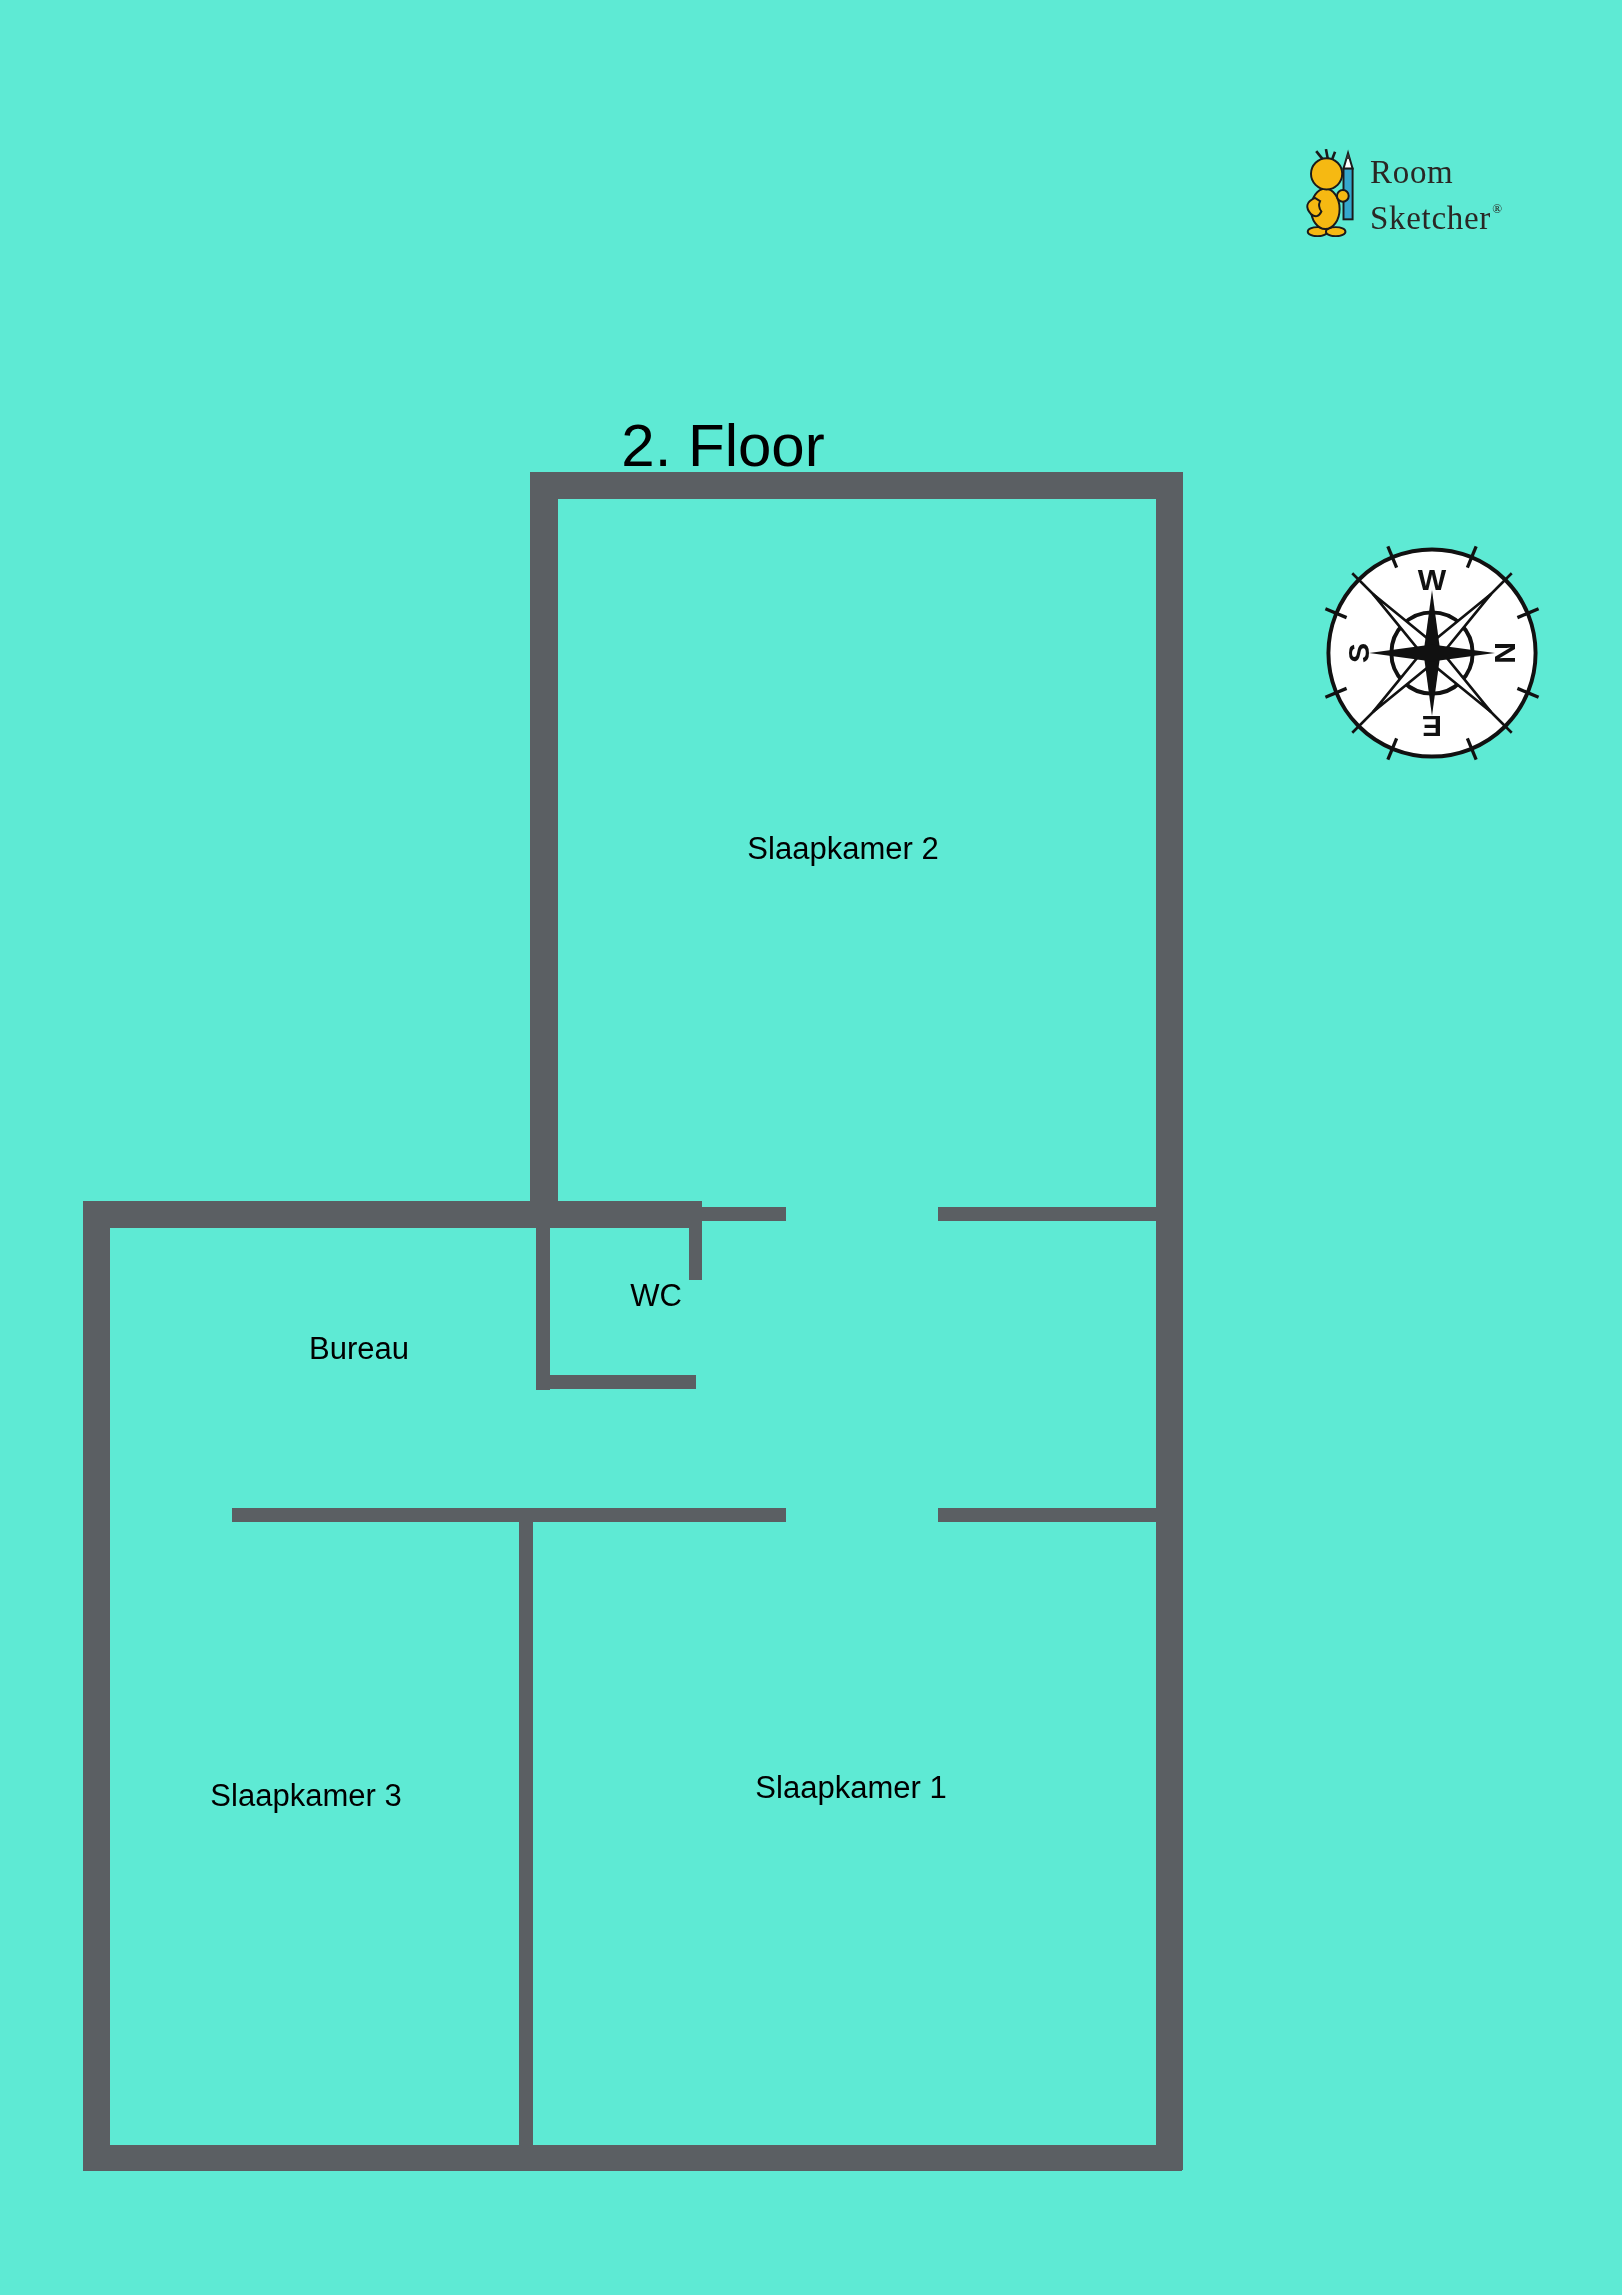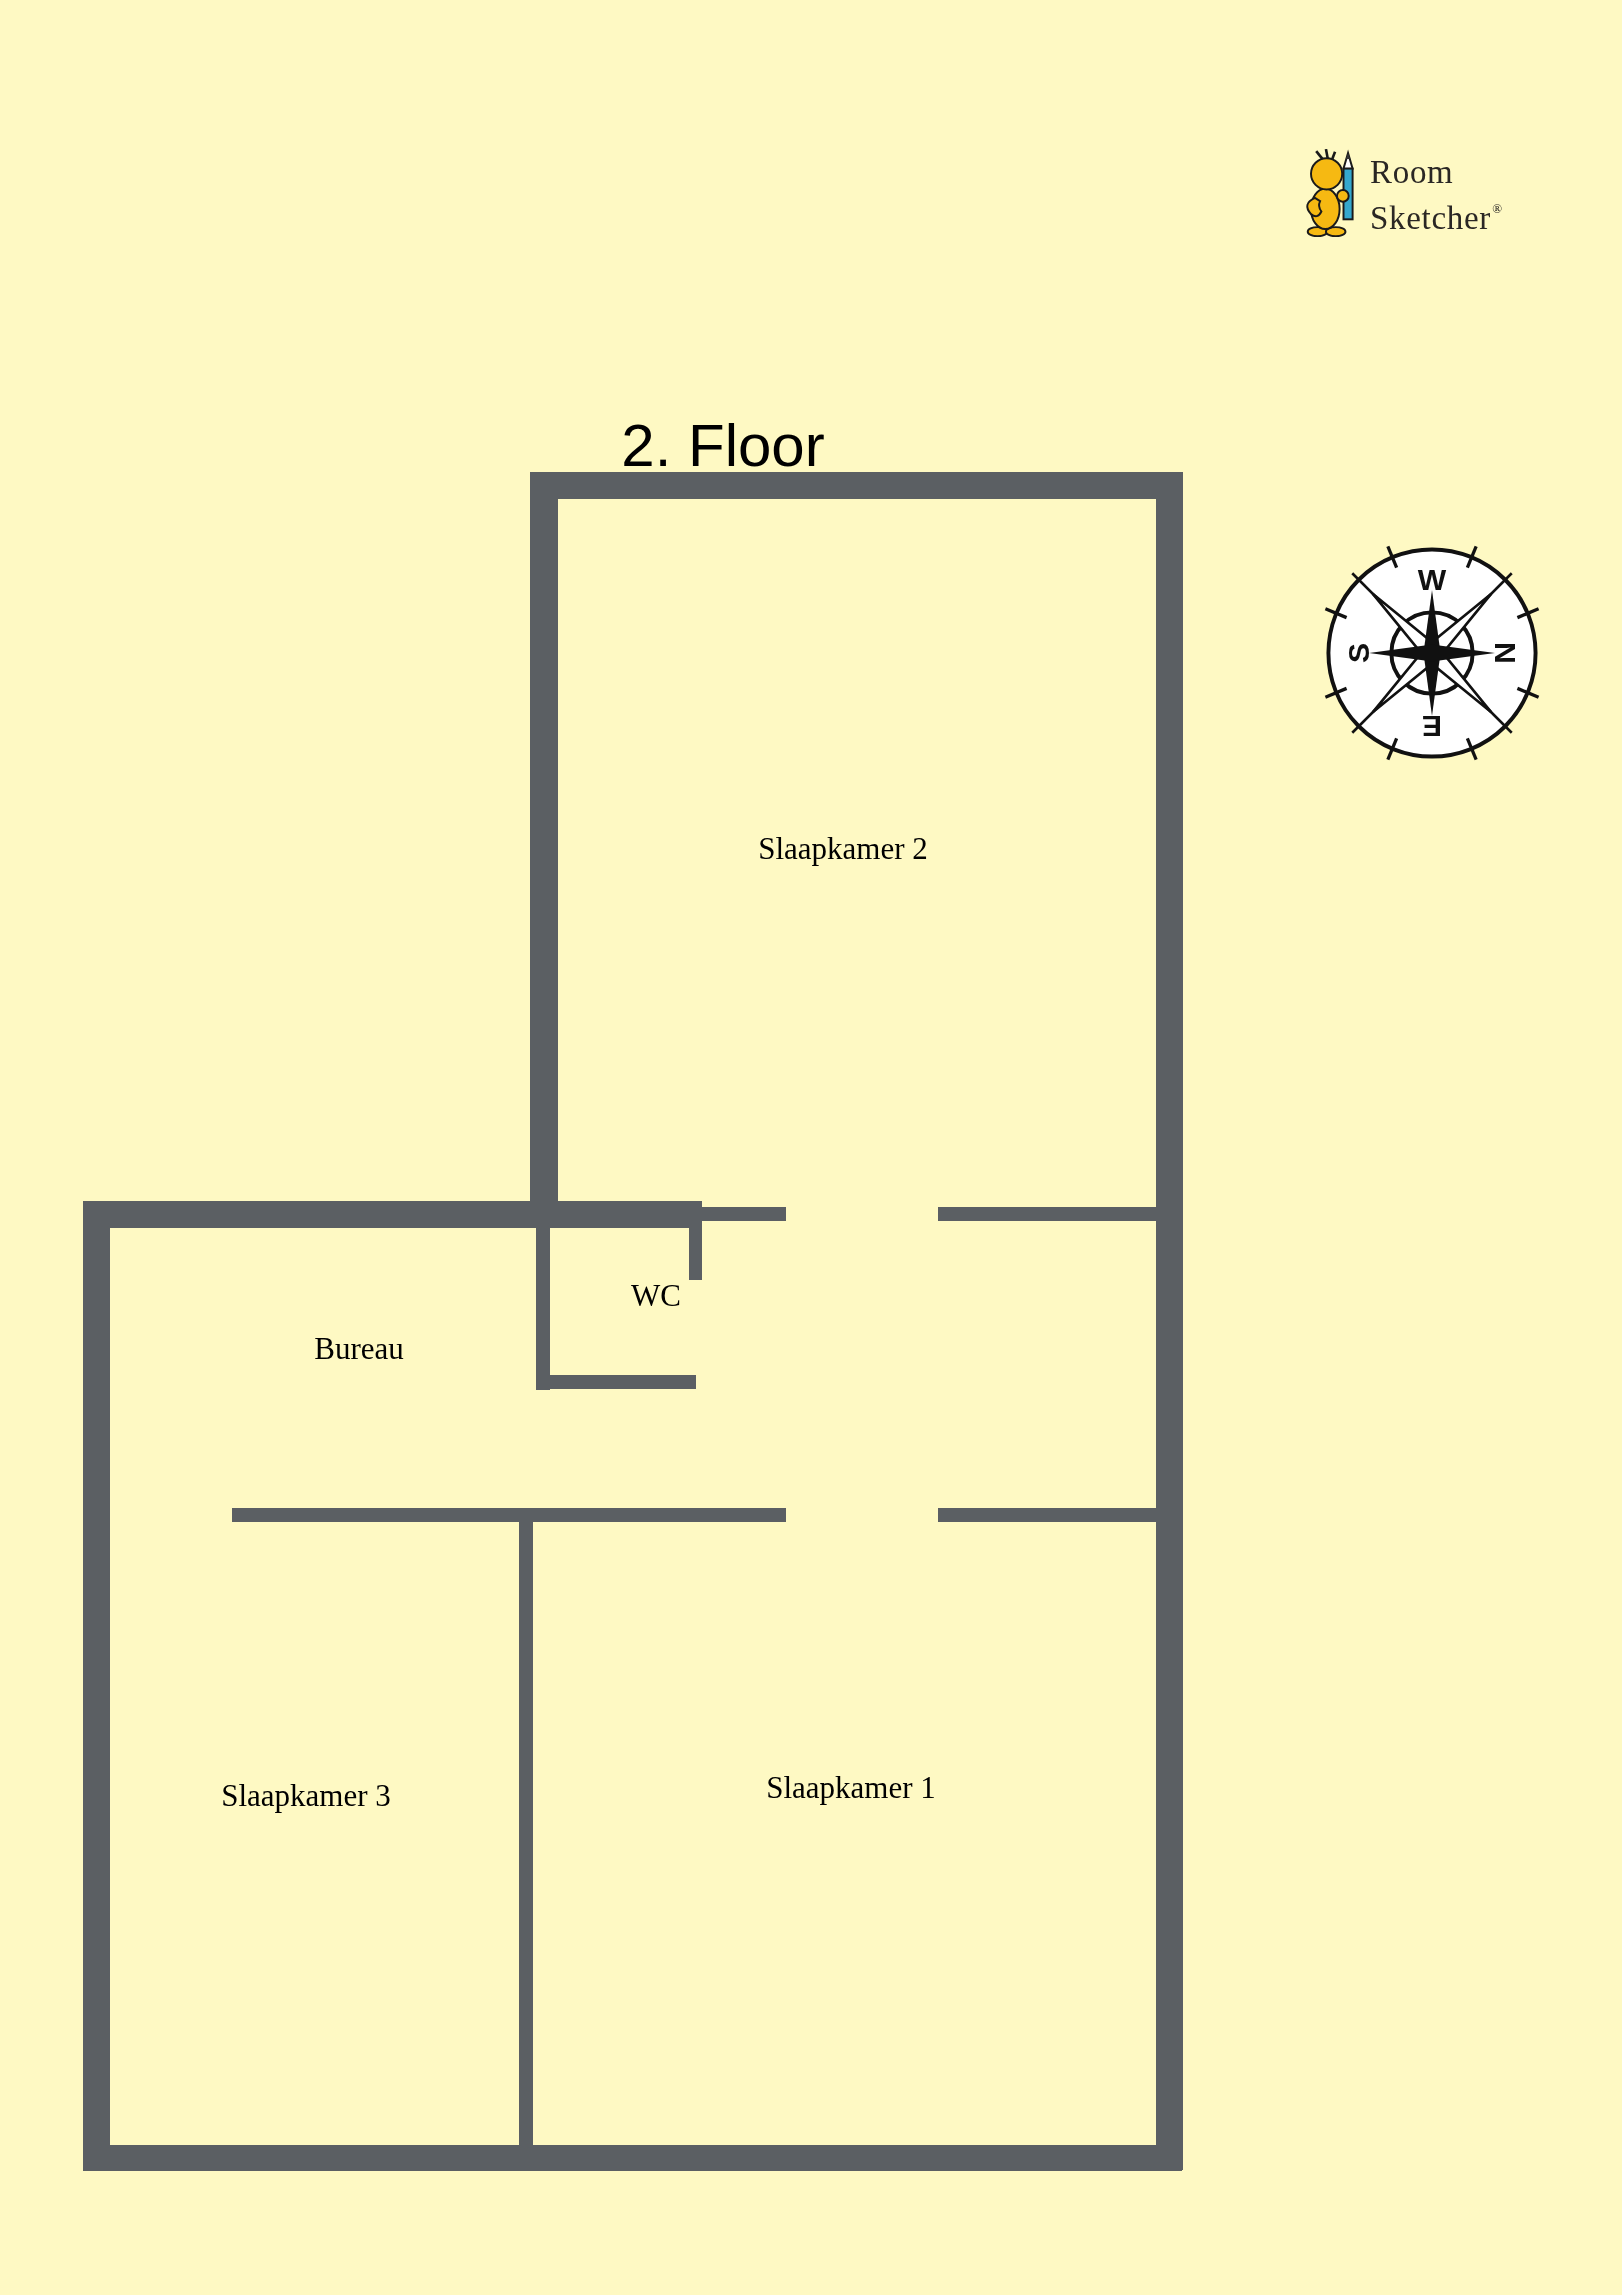--- a/index.html
+++ b/index.html
@@ -1,16 +1,16 @@
 <!DOCTYPE html>
 <html style="font-size:10.5px"><head>
 <meta charset="utf-8">
 <style>
   html,body{margin:0;padding:0;background:#ffffff;}
-  .page{position:relative;width:1623px;height:2295px;background:#fef9c3;overflow:hidden;
+  .page{position:relative;width:1623px;height:2295px;background:#5eead4;overflow:hidden;
         font-family:"Liberation Sans", sans-serif;}
   .abs{position:absolute;}
   .title{font-size:62px;color:#000;white-space:nowrap;transform:translateX(-50%);}
   .subtitle{font-size:60px;color:#000;white-space:nowrap;transform:translateX(-50%);}
   .wall{position:absolute;background:#5b5f63;}
   .room-label{position:absolute;transform:translate(-50%,-50%);font-size:31px;color:#000;
               white-space:nowrap;}
   .logo-text{font-family:"Liberation Serif", serif;color:#2a2724;font-size:33px;
              line-height:46px;letter-spacing:0.7px;}
   .logo-reg{font-size:13px;position:relative;top:-15.7px;left:1.3px;}
@@ -75,21 +75,21 @@
       <polygon points="-96,0 0,-13 96,0 0,13"></polygon>
     </g>
     <g font-family="Liberation Sans, sans-serif" font-size="46" font-weight="bold" fill="#111" text-anchor="middle">
       <text x="0" y="-96">W</text>
       <text x="0" y="-96" transform="rotate(90)">N</text>
       <text x="0" y="-96" transform="rotate(180)">E</text>
       <text x="0" y="-96" transform="rotate(270)">S</text>
     </g>
   </svg>
 
-  <div class="abs" style="left:0;top:0;width:1623px;height:1900px;font-family:Liberation Serif, serif;" id="plan">
+  <div class="abs" style="left:0;top:0;width:1623px;height:1900px;" id="plan">
       <div class="wall" style="left: 530px; top: 472px; width: 652px; height: 27px; background: rgb(91, 95, 99);"></div>
       <div class="wall" style="left: 530px; top: 472px; width: 27.5px; height: 755px; background: rgb(91, 95, 99);"></div>
       <div class="wall" style="left: 1156px; top: 472px; width: 27px; height: 1698px; background: rgb(91, 95, 99);"></div>
       <div class="wall" style="left: 83px; top: 1201px; width: 619px; height: 27px; background: rgb(91, 95, 99);"></div>
       <div class="wall" style="left: 83px; top: 1201px; width: 27px; height: 970px; background: rgb(91, 95, 99);"></div>
       <div class="wall" style="left: 83px; top: 2145px; width: 1099px; height: 25.5px; background: rgb(91, 95, 99);"></div>
       <div class="wall" style="left: 702px; top: 1207px; width: 84px; height: 13.7px; background: rgb(91, 95, 99);"></div>
       <div class="wall" style="left: 938px; top: 1207px; width: 218px; height: 13.7px; background: rgb(91, 95, 99);"></div>
       <div class="wall" style="left: 536px; top: 1228px; width: 13.7px; height: 162px; background: rgb(91, 95, 99);"></div>
       <div class="wall" style="left: 536px; top: 1375px; width: 160px; height: 13.7px; background: rgb(91, 95, 99);"></div>

